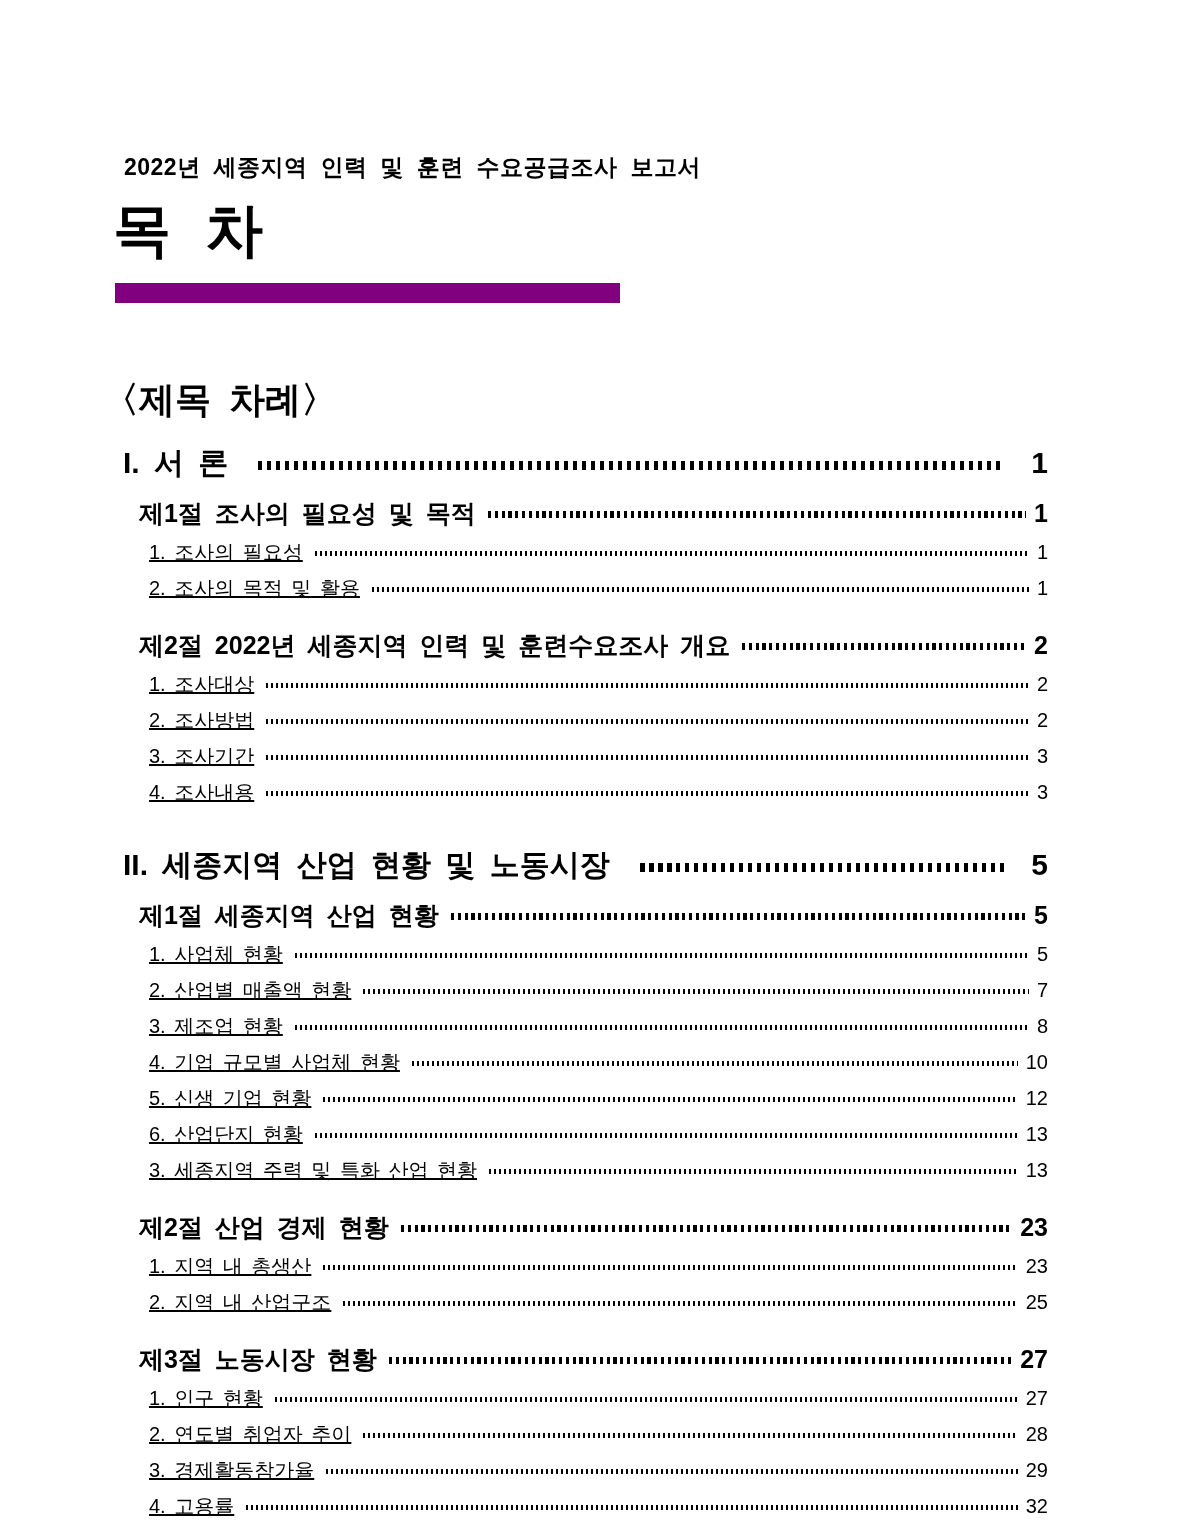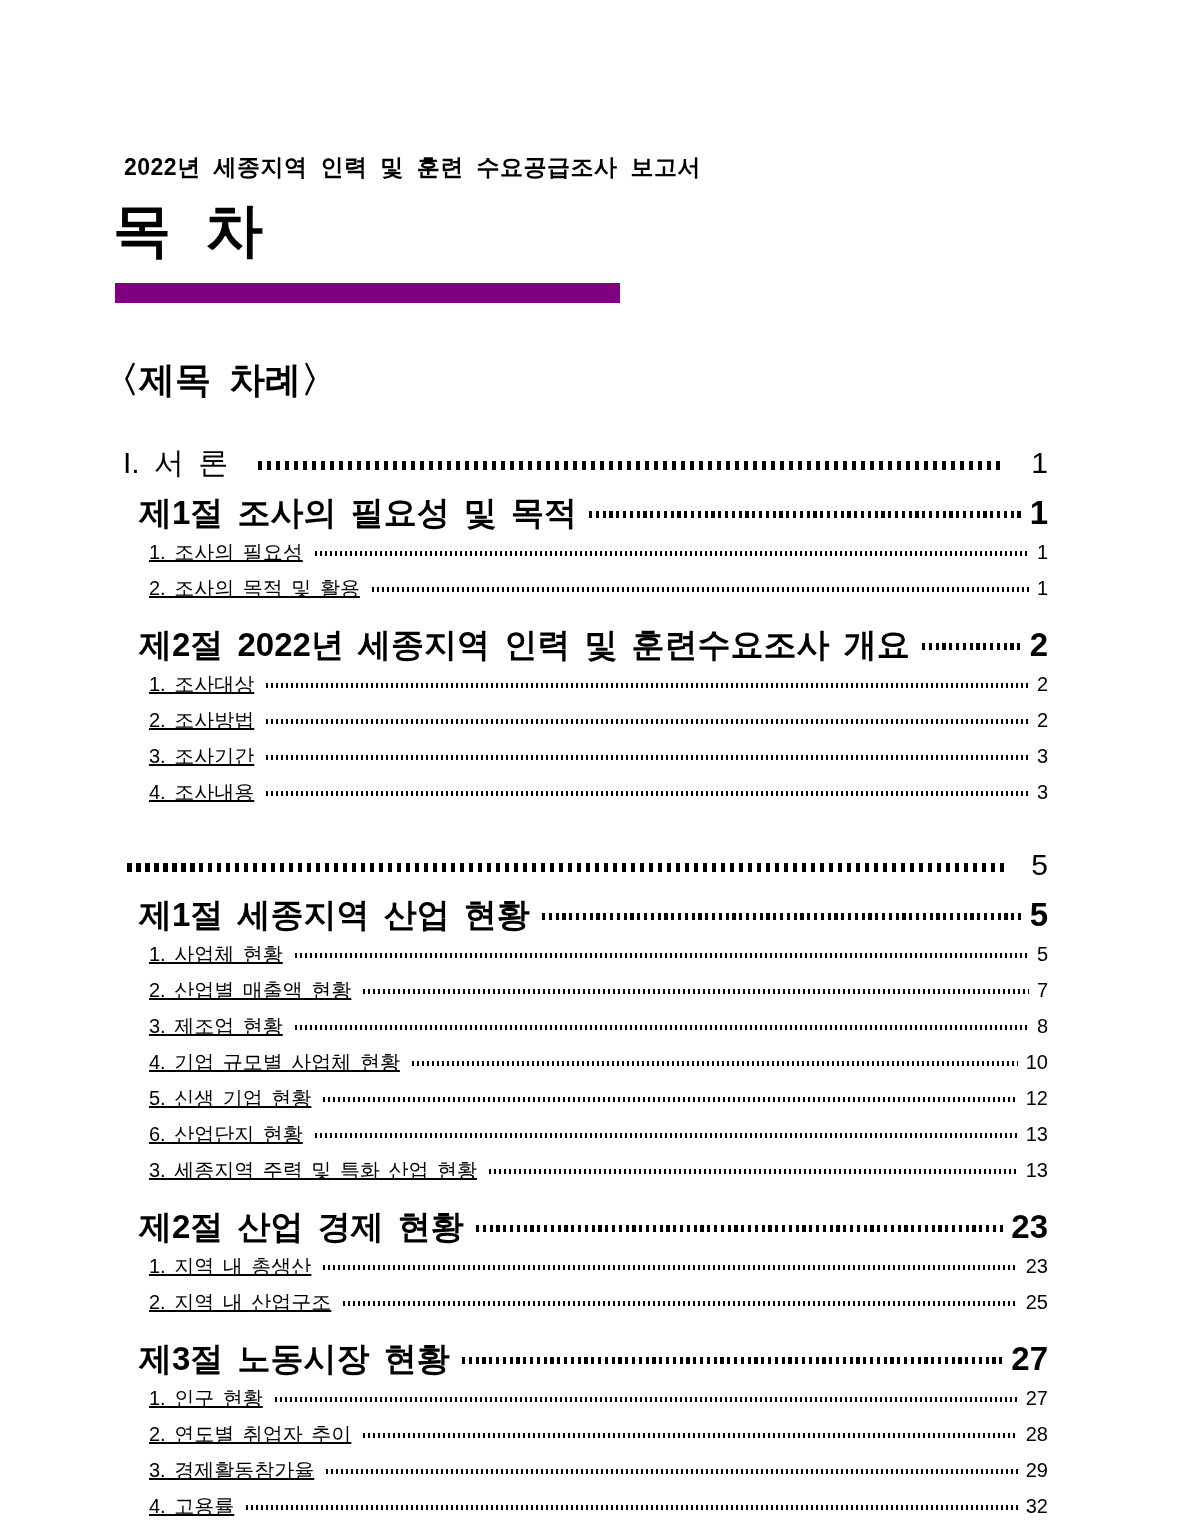--- a/index.html
+++ b/index.html
@@ -43,21 +43,21 @@
     position: absolute;
     left: 115px;
     top: 283px;
     width: 505px;
     height: 20px;
     background: #800080;
   }
   .list-heading {
     position: absolute;
     left: 103px;
-    top: 356px;
+    top: 376px;
     margin: 0;
     font-size: 36px;
     font-weight: 800;
     word-spacing: 8px;
     white-space: nowrap;
   }
   .toc {
     position: absolute;
     left: 115px;
     top: 434px;
@@ -77,35 +77,35 @@
     align-self: center;
   }
   .toc-row .pagenum {
     flex: 0 0 auto;
     text-align: right;
   }
   
   .toc-row.chapter {
     height: 46px;
     font-size: 30px;
-    font-weight: 400;
+    font-weight: 700;
     word-spacing: 6px;
     margin-top: 6px;
     gap: 18px;
   }
   .toc-row.chapter .leader {
     height: 9px;
     background: repeating-linear-gradient(90deg, #000 0px, #000 4.5px, transparent 4.5px, transparent 9px);
     margin-top: 4px;
   }
   .toc-row.chapter .label { padding-left: 8px; }
   
   .toc-row.section {
     height: 42px;
-    font-size: 33px;
+    font-size: 25px;
     font-weight: 800;
     word-spacing: 5px;
     margin-top: 6px;
   }
   .toc-row.section .leader {
     height: 7px;
     background: repeating-linear-gradient(90deg, #000 0px, #000 3.2px, transparent 3.2px, transparent 6.8px);
     margin-top: 3px;
   }
   .toc-row.section .label { padding-left: 24px; }
@@ -178,20 +178,21 @@
         <span class="label">3. 조사기간</span>
         <span class="leader"></span>
         <span class="pagenum">3</span>
       </div>
       <div class="toc-row item">
         <span class="label">4. 조사내용</span>
         <span class="leader"></span>
         <span class="pagenum">3</span>
       </div>
       <div class="toc-row chapter">
+        <span class="label">II. 세종지역 산업 현황 및 노동시장</span>
         <span class="leader"></span>
         <span class="pagenum">5</span>
       </div>
       <div class="toc-row section">
         <span class="label">제1절 세종지역 산업 현황</span>
         <span class="leader"></span>
         <span class="pagenum">5</span>
       </div>
       <div class="toc-row item">
         <span class="label">1. 사업체 현황</span>

